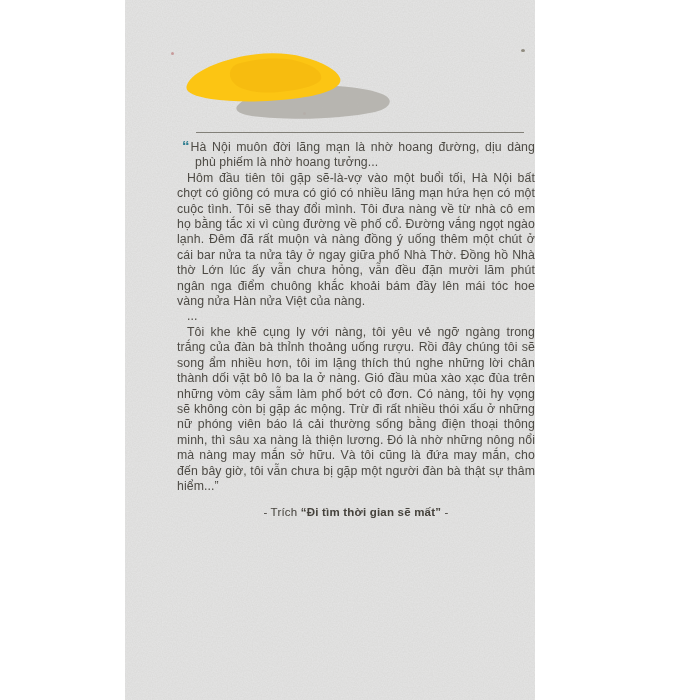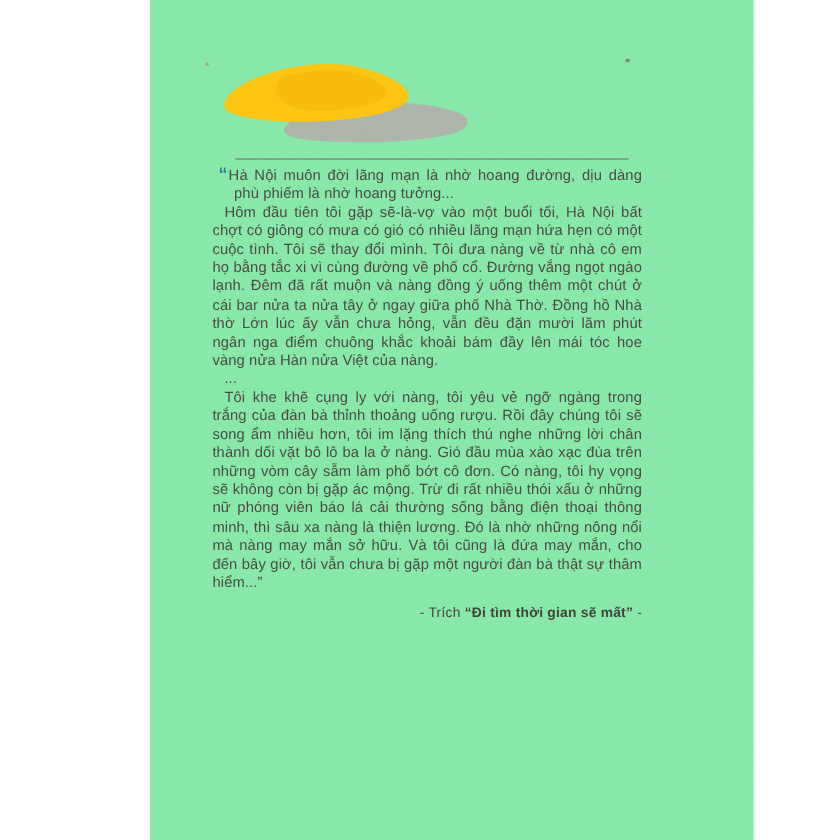--- a/index.html
+++ b/index.html
@@ -3,22 +3,22 @@
 <meta charset="utf-8">
 <style>
   html,body{margin:0;padding:0;}
   body{
     width:700px;height:700px;overflow:hidden;background:#ffffff;
     font-family:"Liberation Sans", sans-serif;
     -webkit-font-smoothing:antialiased;
   }
   .canvas{position:relative;width:700px;height:700px;background:#ffffff;}
   .paper{
-    position:absolute;left:125px;top:0;width:503px;height:700px;
-    background:#86efac;overflow:hidden;text-decoration:underline;
+    position:absolute;left:125px;top:0;width:410px;height:700px;
+    background:#e5e5e5;overflow:hidden;text-decoration:underline;
   }
   .grain{
     position:absolute;left:0;top:0;width:100%;height:100%;
     pointer-events:none;
   }
   .speck{position:absolute;border-radius:50%;pointer-events:none;}
   .speck.pink{width:3px;height:3px;background:#c08a8a;opacity:.8;}
   .speck.dark{width:4px;height:3px;background:#7a7668;opacity:.8;}
   .illustration{position:absolute;left:52px;top:52px;width:240px;height:78px;}
   .divider{position:absolute;left:71px;top:132px;width:328px;height:1px;background:#716e66;opacity:.85;}
@@ -28,21 +28,21 @@
     text-align:justify;letter-spacing:.1px;
   }
   .quote-block p{margin:0;}
   .p-first{padding-left:18px;text-indent:-13px;}
   .p-indent{text-indent:10px;}
   .open-quote{
     color:#2e7d8f;font-weight:bold;font-size:15px;
     letter-spacing:-2px;margin-right:3px;
   }
   .citation{
-    margin-top:11px;text-align:right;font-size:11.5px;
+    margin-top:11px;text-align:center;font-size:11.5px;
     color:#45423c;letter-spacing:.2px;
   }
   .citation .title{font-weight:bold;}
 </style>
 </head>
 <body>
 
 <div class="canvas">
   <div class="paper">
 

